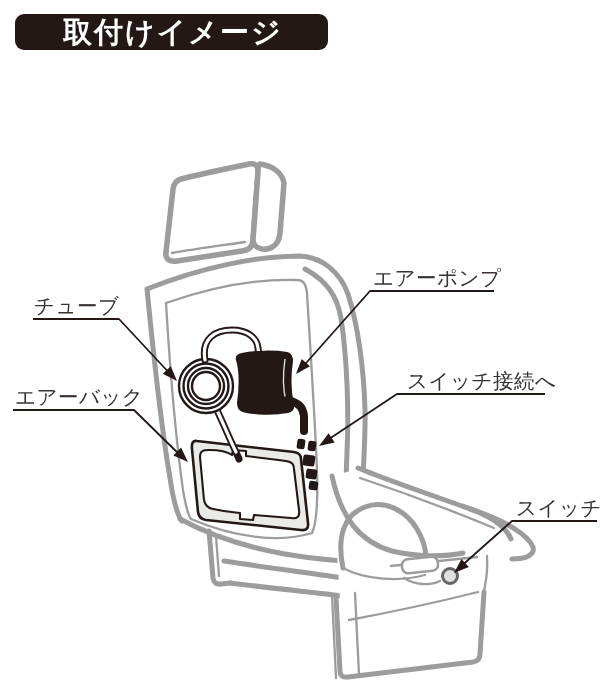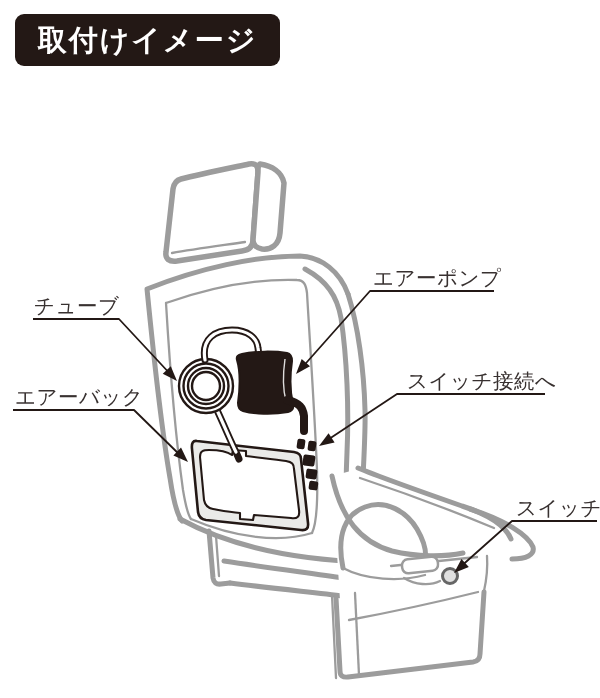--- a/index.html
+++ b/index.html
@@ -1,23 +1,23 @@
 <!DOCTYPE html>
 <html><head>
 <meta charset="utf-8">
 <style>
   html,body{margin:0;padding:0;background:#fff;}
   .stage{
     position:relative;width:600px;height:698px;background:#ffffff;overflow:hidden;
     font-family:"DejaVu Sans","Liberation Sans",sans-serif;
   }
   .title-badge{
-    position:absolute;left:15px;top:14px;width:265px;height:52px;
+    position:absolute;left:15px;top:14px;width:265px;height:36px;
     background:#231815;border-radius:9px;
-    display:flex;align-items:center;justify-content:center;
+    display:flex;align-items:center;padding-left:48px;
   }
   .title-badge span{
     color:#ffffff;font-size:29px;font-weight:bold;letter-spacing:2px;line-height:1;
   }
   svg{position:absolute;left:0;top:0;}
   .seat{stroke:#9c9c9c;stroke-width:5;fill:none;stroke-linecap:round;stroke-linejoin:round;}
   .seat-thin{stroke:#9c9c9c;stroke-width:2.3;fill:none;stroke-linecap:round;stroke-linejoin:round;}
   .ink{stroke:#231815;fill:none;stroke-linecap:round;stroke-linejoin:round;}
   .label{font-size:20.5px;fill:#383130;letter-spacing:0.5px;}
   .leader{stroke:#231815;stroke-width:1.8;fill:none;stroke-linejoin:round;}

